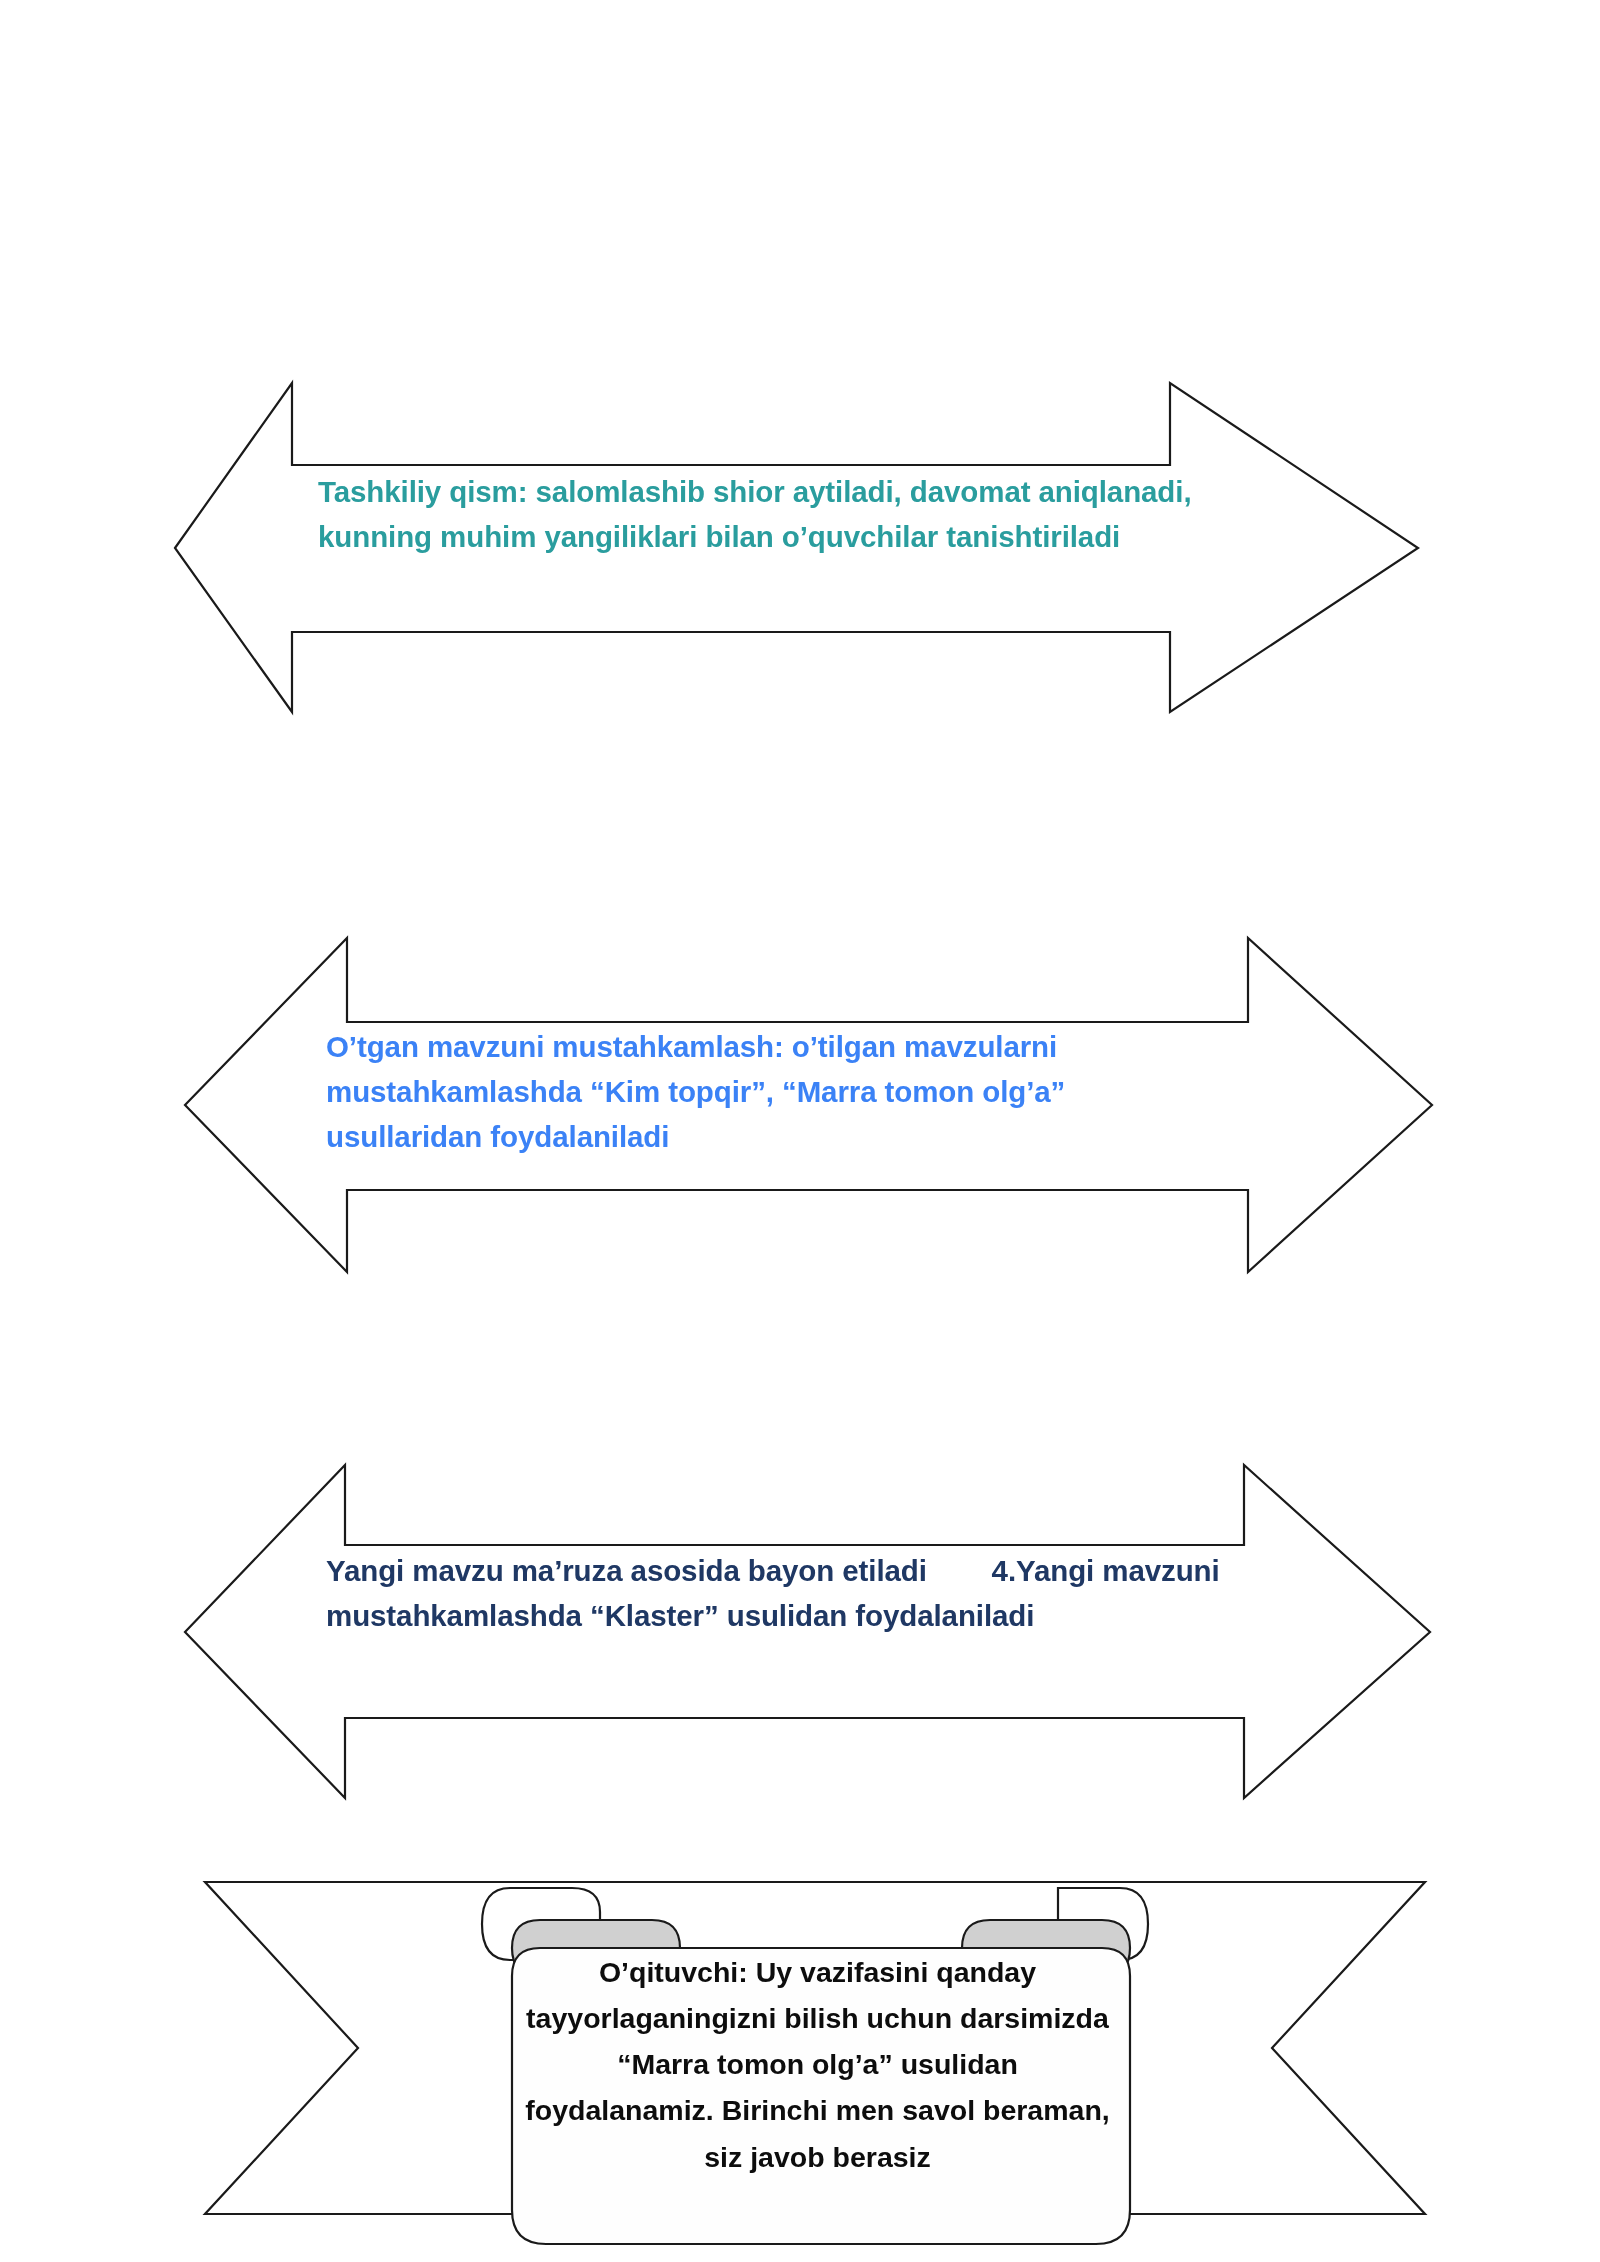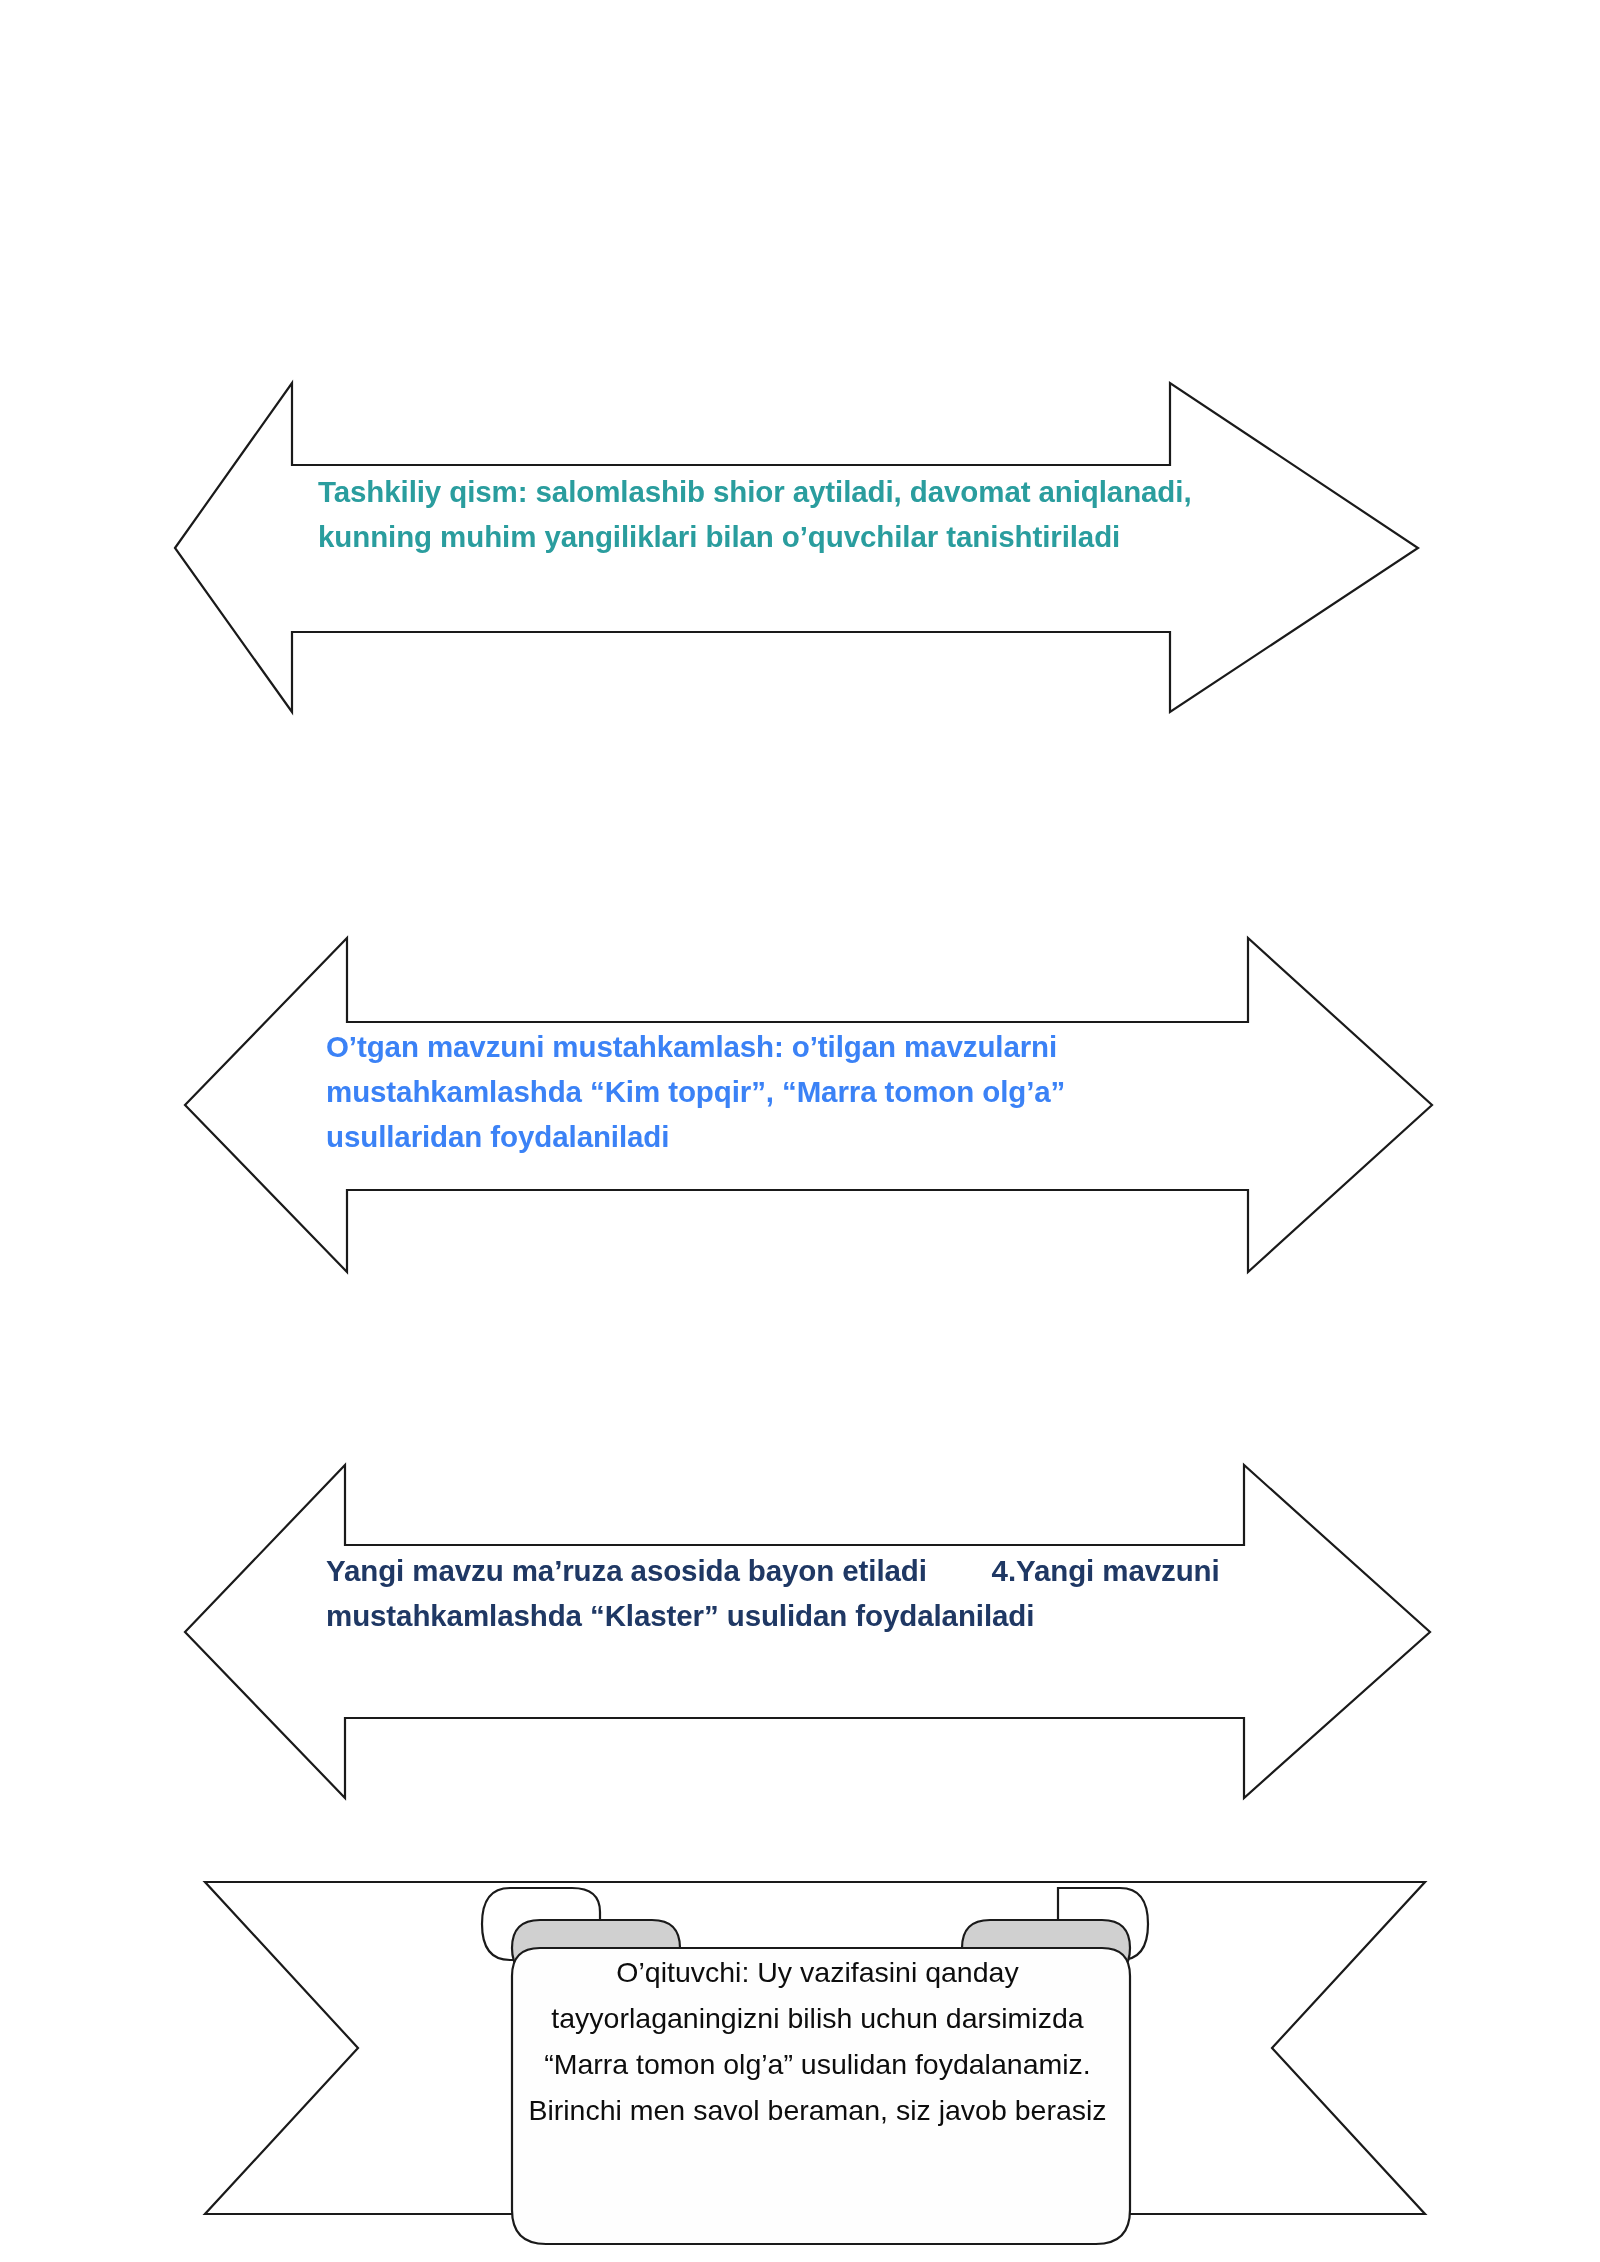--- a/index.html
+++ b/index.html
@@ -70,21 +70,21 @@
 
   
   #ribbon-block { left: 0; top: 0; width: 1600px; height: 2262px; }
   #scroll-text {
     position: absolute;
     left: 525px;
     top: 1949px;
     width: 585px;
     text-align: center;
     font-size: 28.5px;
-    font-weight: normal;
+    font-weight: bold;
     line-height: 1.62;
     color: #0d0d0d;
     white-space: pre-wrap;
   }
 </style>
 </head>
 <body>
 
 <div class="page">
 

